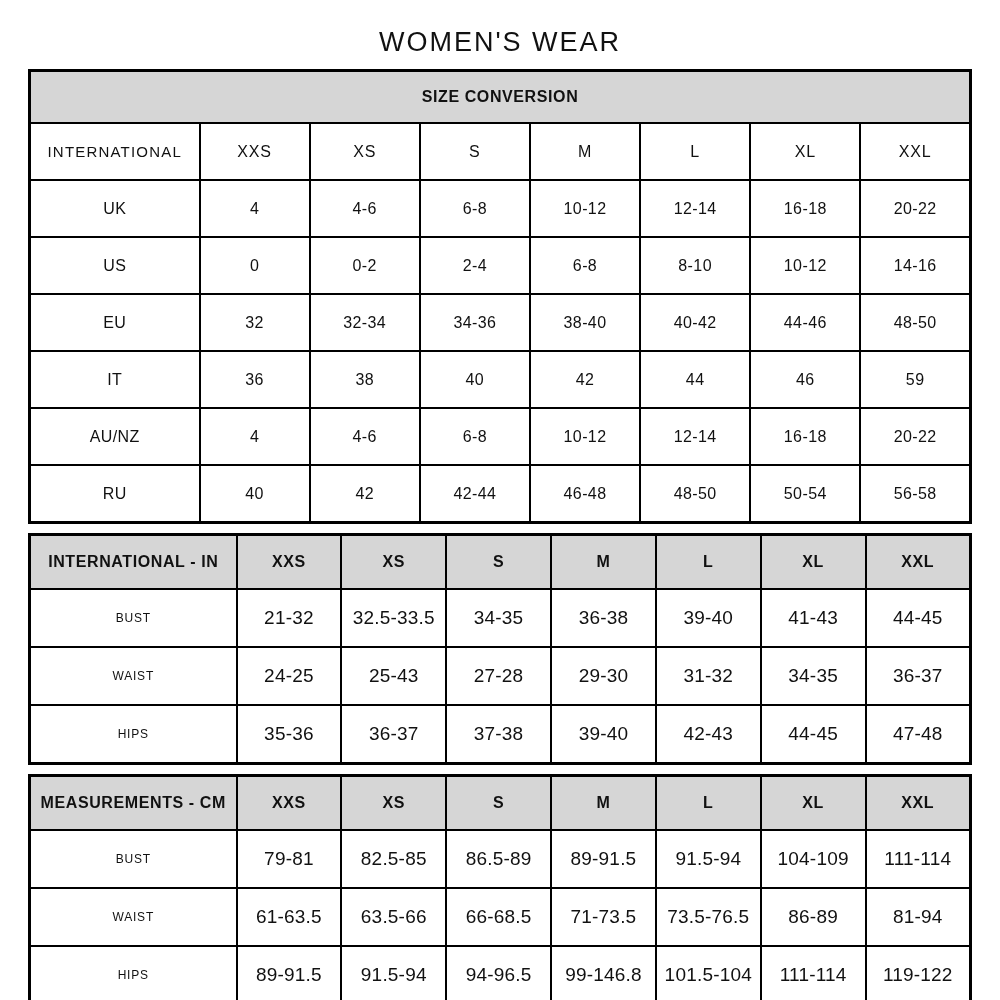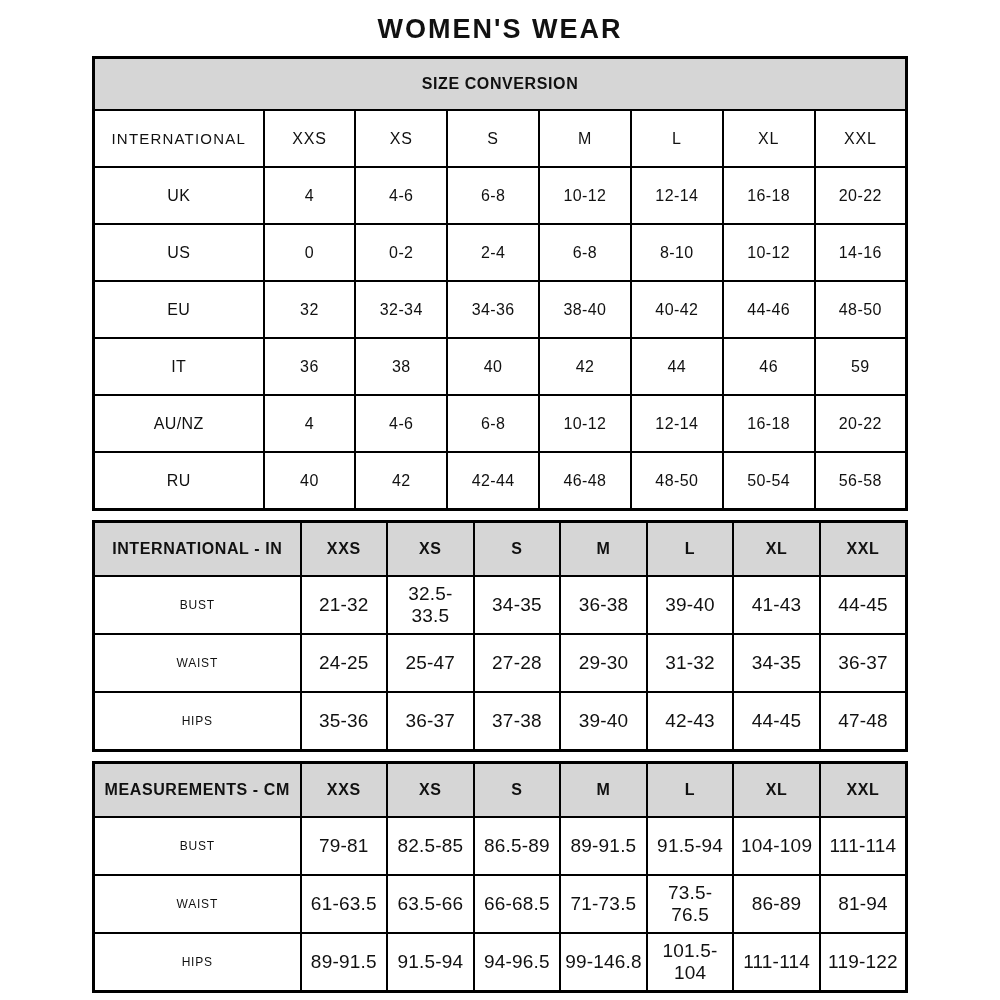--- a/index.html
+++ b/index.html
@@ -10,31 +10,31 @@
     height: 1000px;
     font-family: "Liberation Sans", sans-serif;
     color: #111111;
   }
   .page {
     width: 1000px;
     height: 1000px;
     overflow: hidden;
   }
   h1.page-title {
-    margin: 14px 0 11px 0;
+    margin: 27px 0 11px 0;
     text-align: center;
     font-size: 27px;
-    font-weight: bold;
+    font-weight: normal;
     letter-spacing: 2px;
     color: #111111;
   }
   table.sizes {
     border-collapse: collapse;
     table-layout: fixed;
-    width: 816px;
+    width: 944px;
     margin: 0 auto;
     border: 3px solid #000000;
   }
   table.sizes + table.sizes { margin-top: 9px; }
   table.sizes td, table.sizes th {
     border: 2px solid #000000;
     text-align: center;
     vertical-align: middle;
     padding: 0 2px;
     overflow: hidden;
@@ -199,21 +199,21 @@
           <td class="mval">32.5-33.5</td>
           <td class="mval">34-35</td>
           <td class="mval">36-38</td>
           <td class="mval">39-40</td>
           <td class="mval">41-43</td>
           <td class="mval">44-45</td>
         </tr>
         <tr>
           <td class="mlabel">WAIST</td>
           <td class="mval">24-25</td>
-          <td class="mval">25-47</td>
+          <td class="mval">25-43</td>
           <td class="mval">27-28</td>
           <td class="mval">29-30</td>
           <td class="mval">31-32</td>
           <td class="mval">34-35</td>
           <td class="mval">36-37</td>
         </tr>
         <tr>
           <td class="mlabel">HIPS</td>
           <td class="mval">35-36</td>
           <td class="mval">36-37</td>

